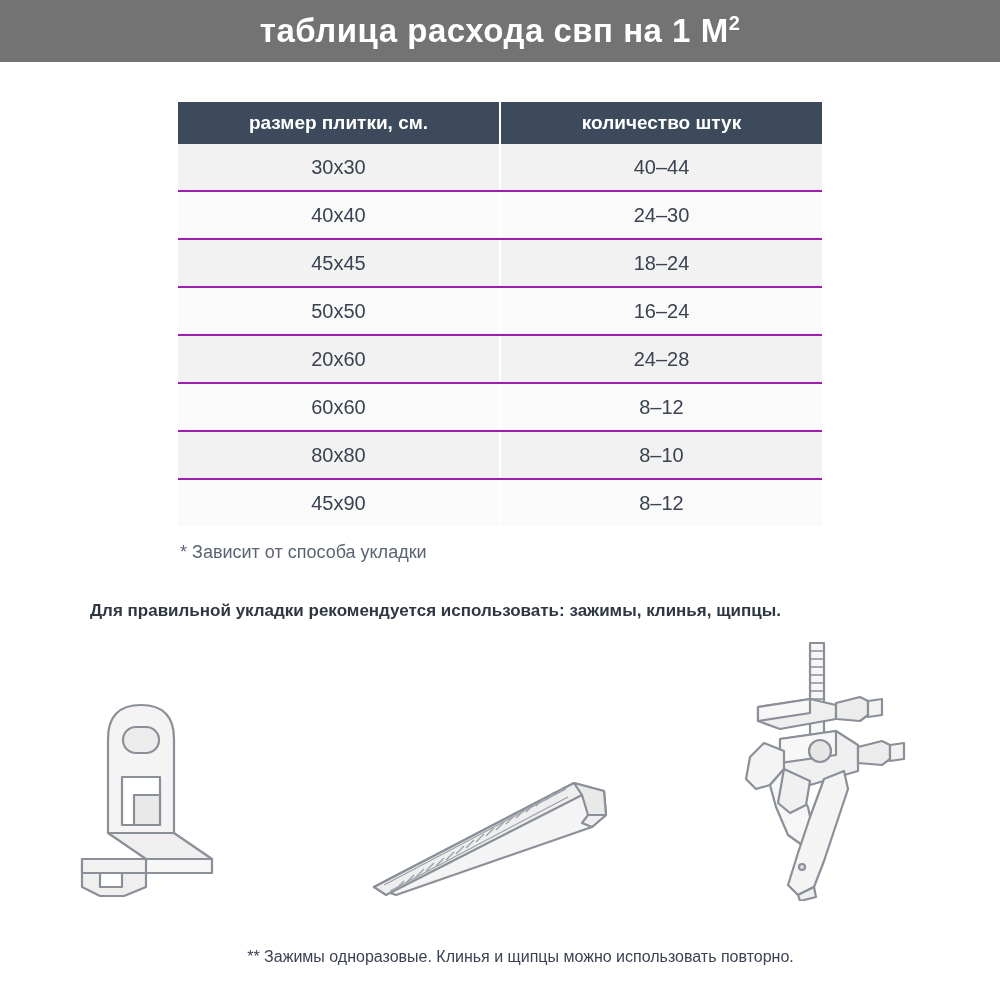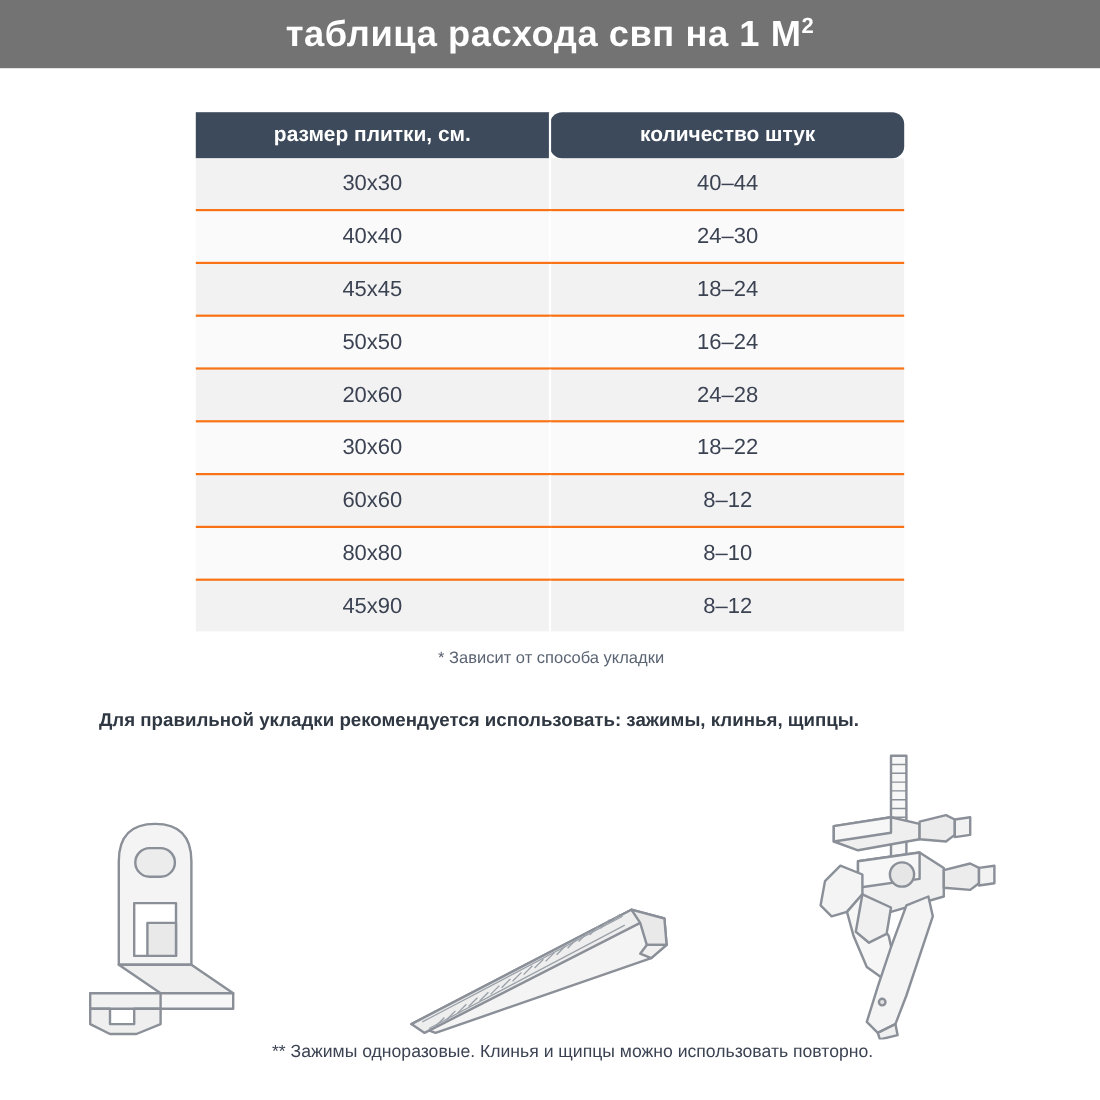--- a/index.html
+++ b/index.html
@@ -52,50 +52,48 @@
     background: #3d4a5c;
     color: #ffffff;
     font-size: 19px;
     font-weight: bold;
     height: 42px;
     padding: 0;
     border-right: 2px solid #ffffff;
   }
   table.consumption thead th:last-child {
     border-right: none;
-    border-radius: 11px;
   }
   table.consumption tbody td {
     font-size: 20px;
     color: #3b4252;
     height: 46px;
     text-align: center;
     padding: 0;
     border-right: 2px solid #ffffff;
-    border-bottom: 2px solid #f97316;
+    border-bottom: 2px solid #a21caf;
     background: #f2f2f2;
   }
   table.consumption tbody td:last-child {
     border-right: none;
   }
   table.consumption tbody tr:nth-child(even) td {
     background: #fafafa;
   }
   table.consumption tbody tr:last-child td {
     border-bottom: none;
   }
 
   .table-note {
     width: 644px;
     margin: 16px auto 0 auto;
-    font-size: 15px;
+    font-size: 18px;
     color: #5b6473;
     padding-left: 2px;
     box-sizing: border-box;
-    text-align: center;
   }
 
   
   .recommend {
     width: 820px;
     margin: 38px auto 0 auto;
     font-size: 17px;
     font-weight: bold;
     color: #2f3742;
     text-align: left;
@@ -158,24 +156,20 @@
         <td>45х45</td>
         <td>18–24</td>
       </tr>
       <tr>
         <td>50х50</td>
         <td>16–24</td>
       </tr>
       <tr>
         <td>20х60</td>
         <td>24–28</td>
-      </tr>
-      <tr>
-        <td>30х60</td>
-        <td>18–22</td>
       </tr>
       <tr>
         <td>60х60</td>
         <td>8–12</td>
       </tr>
       <tr>
         <td>80х80</td>
         <td>8–10</td>
       </tr>
       <tr>

